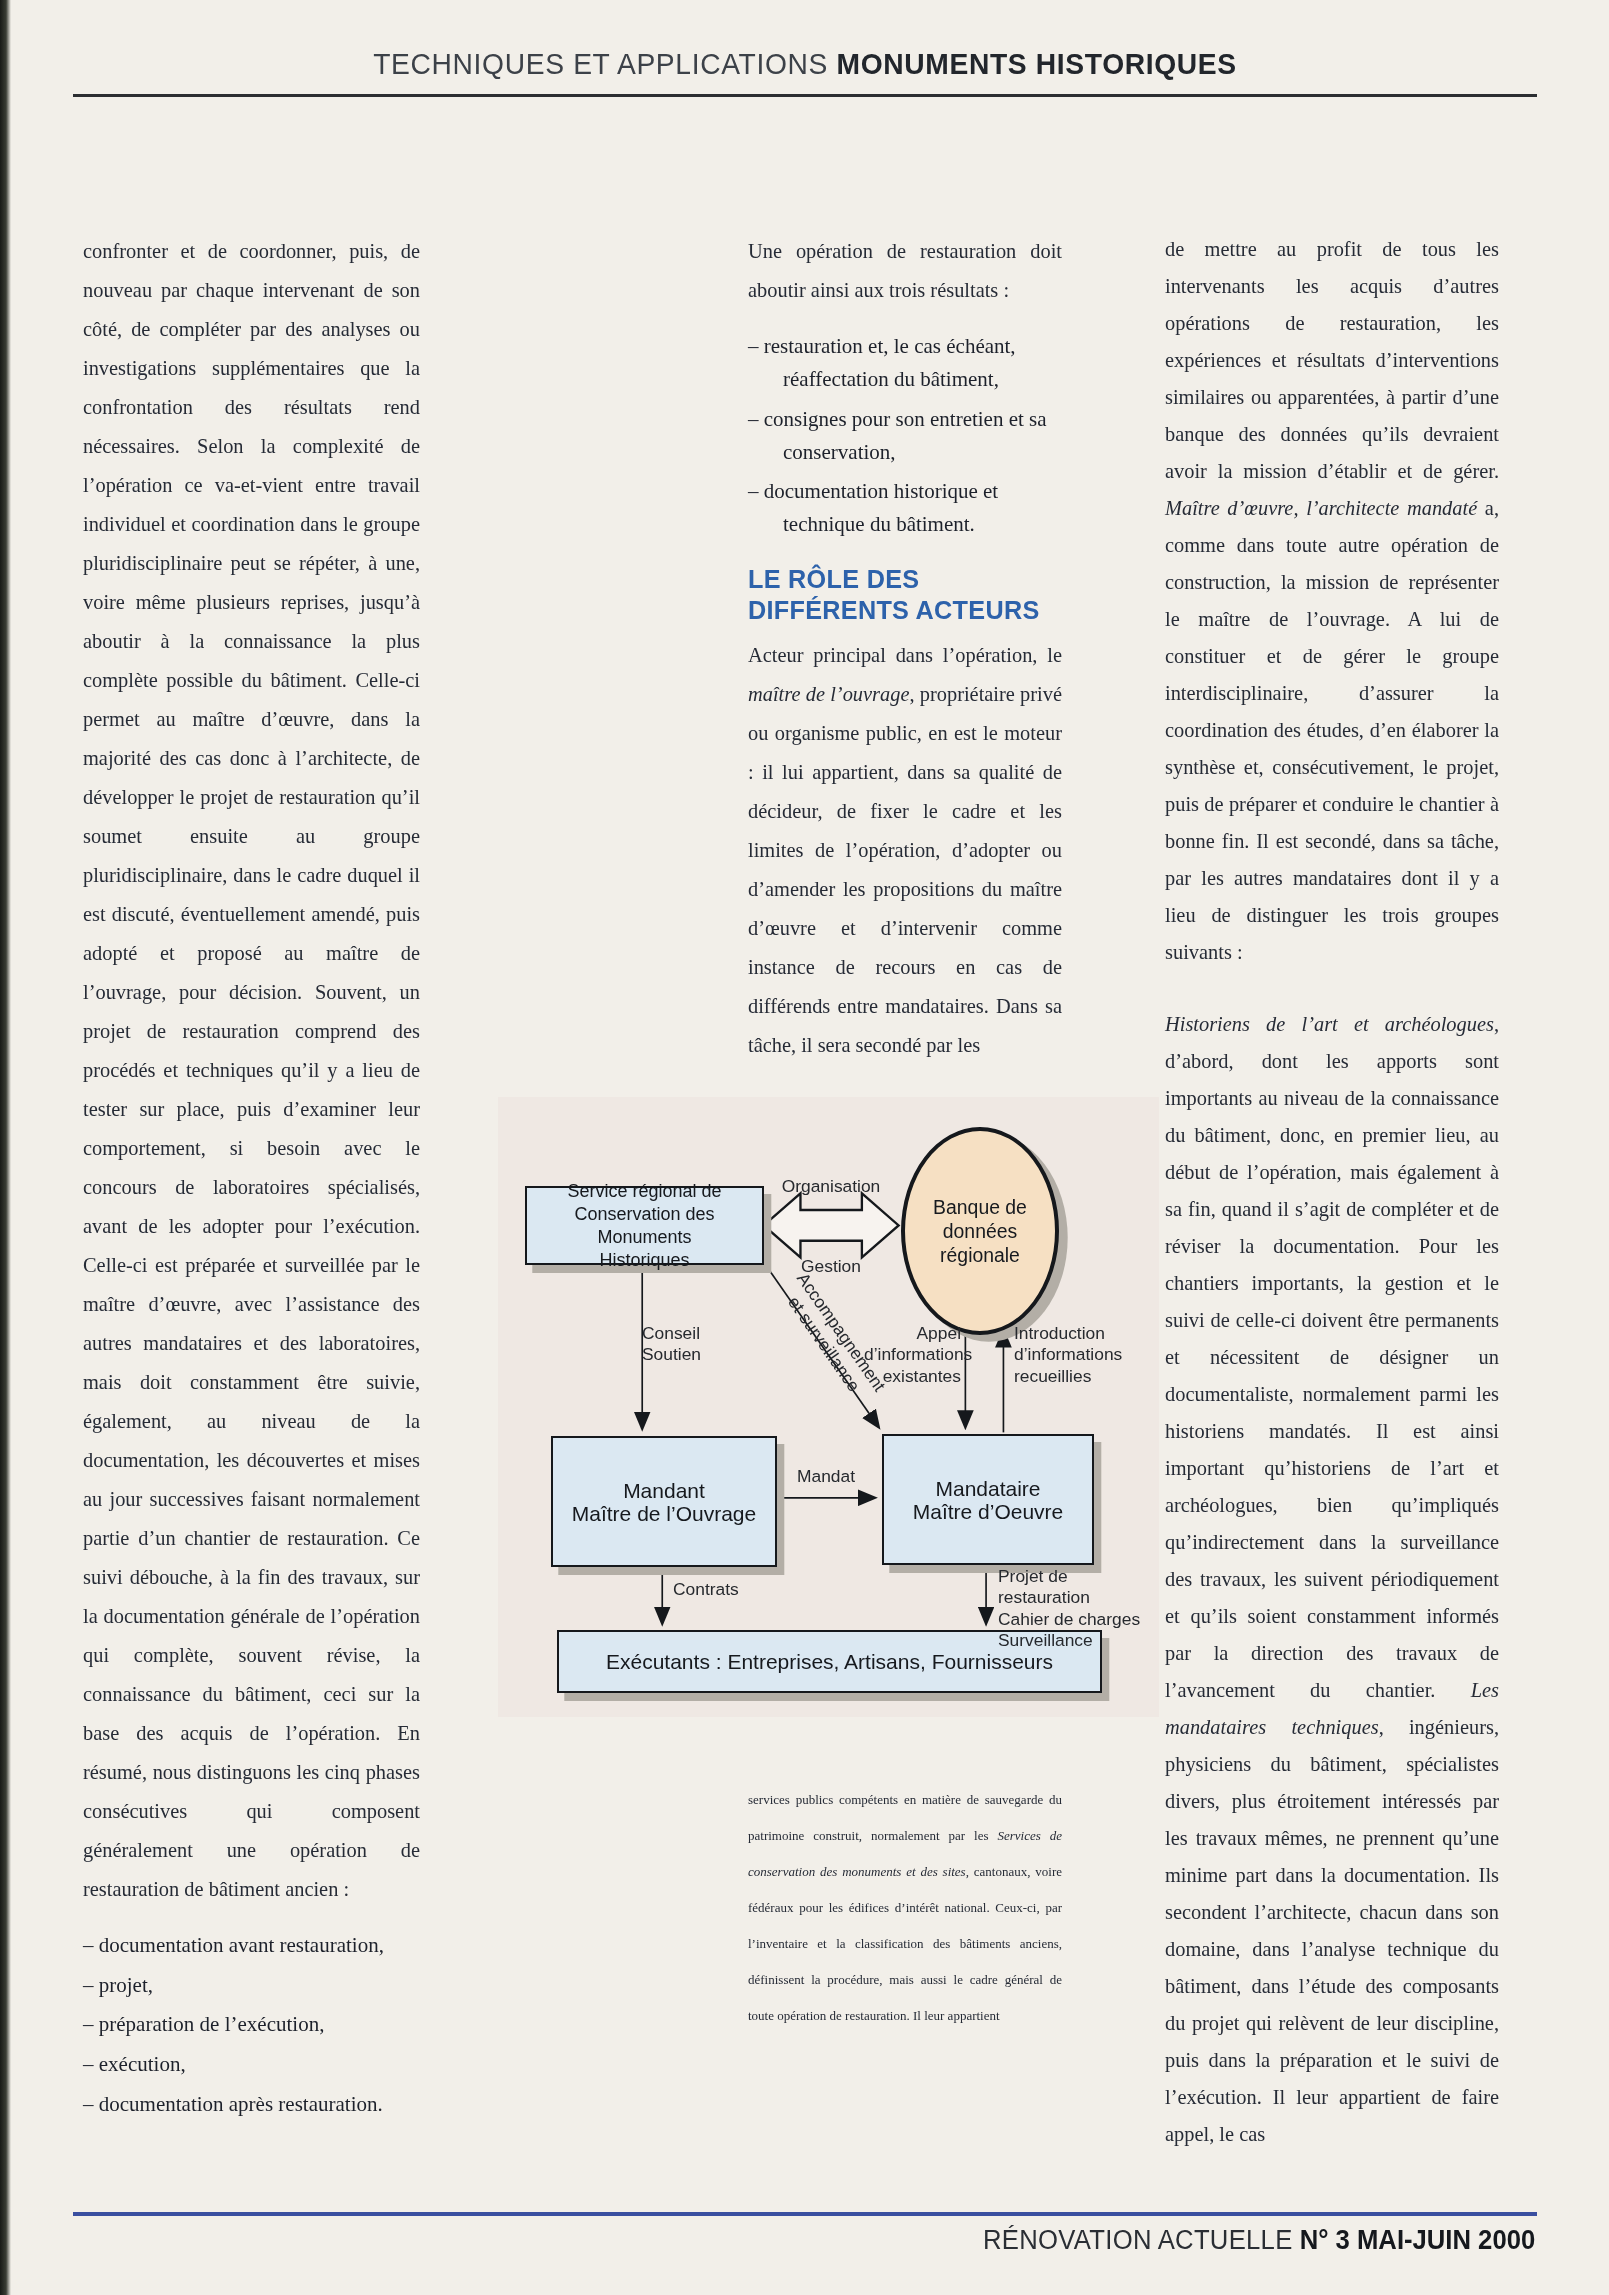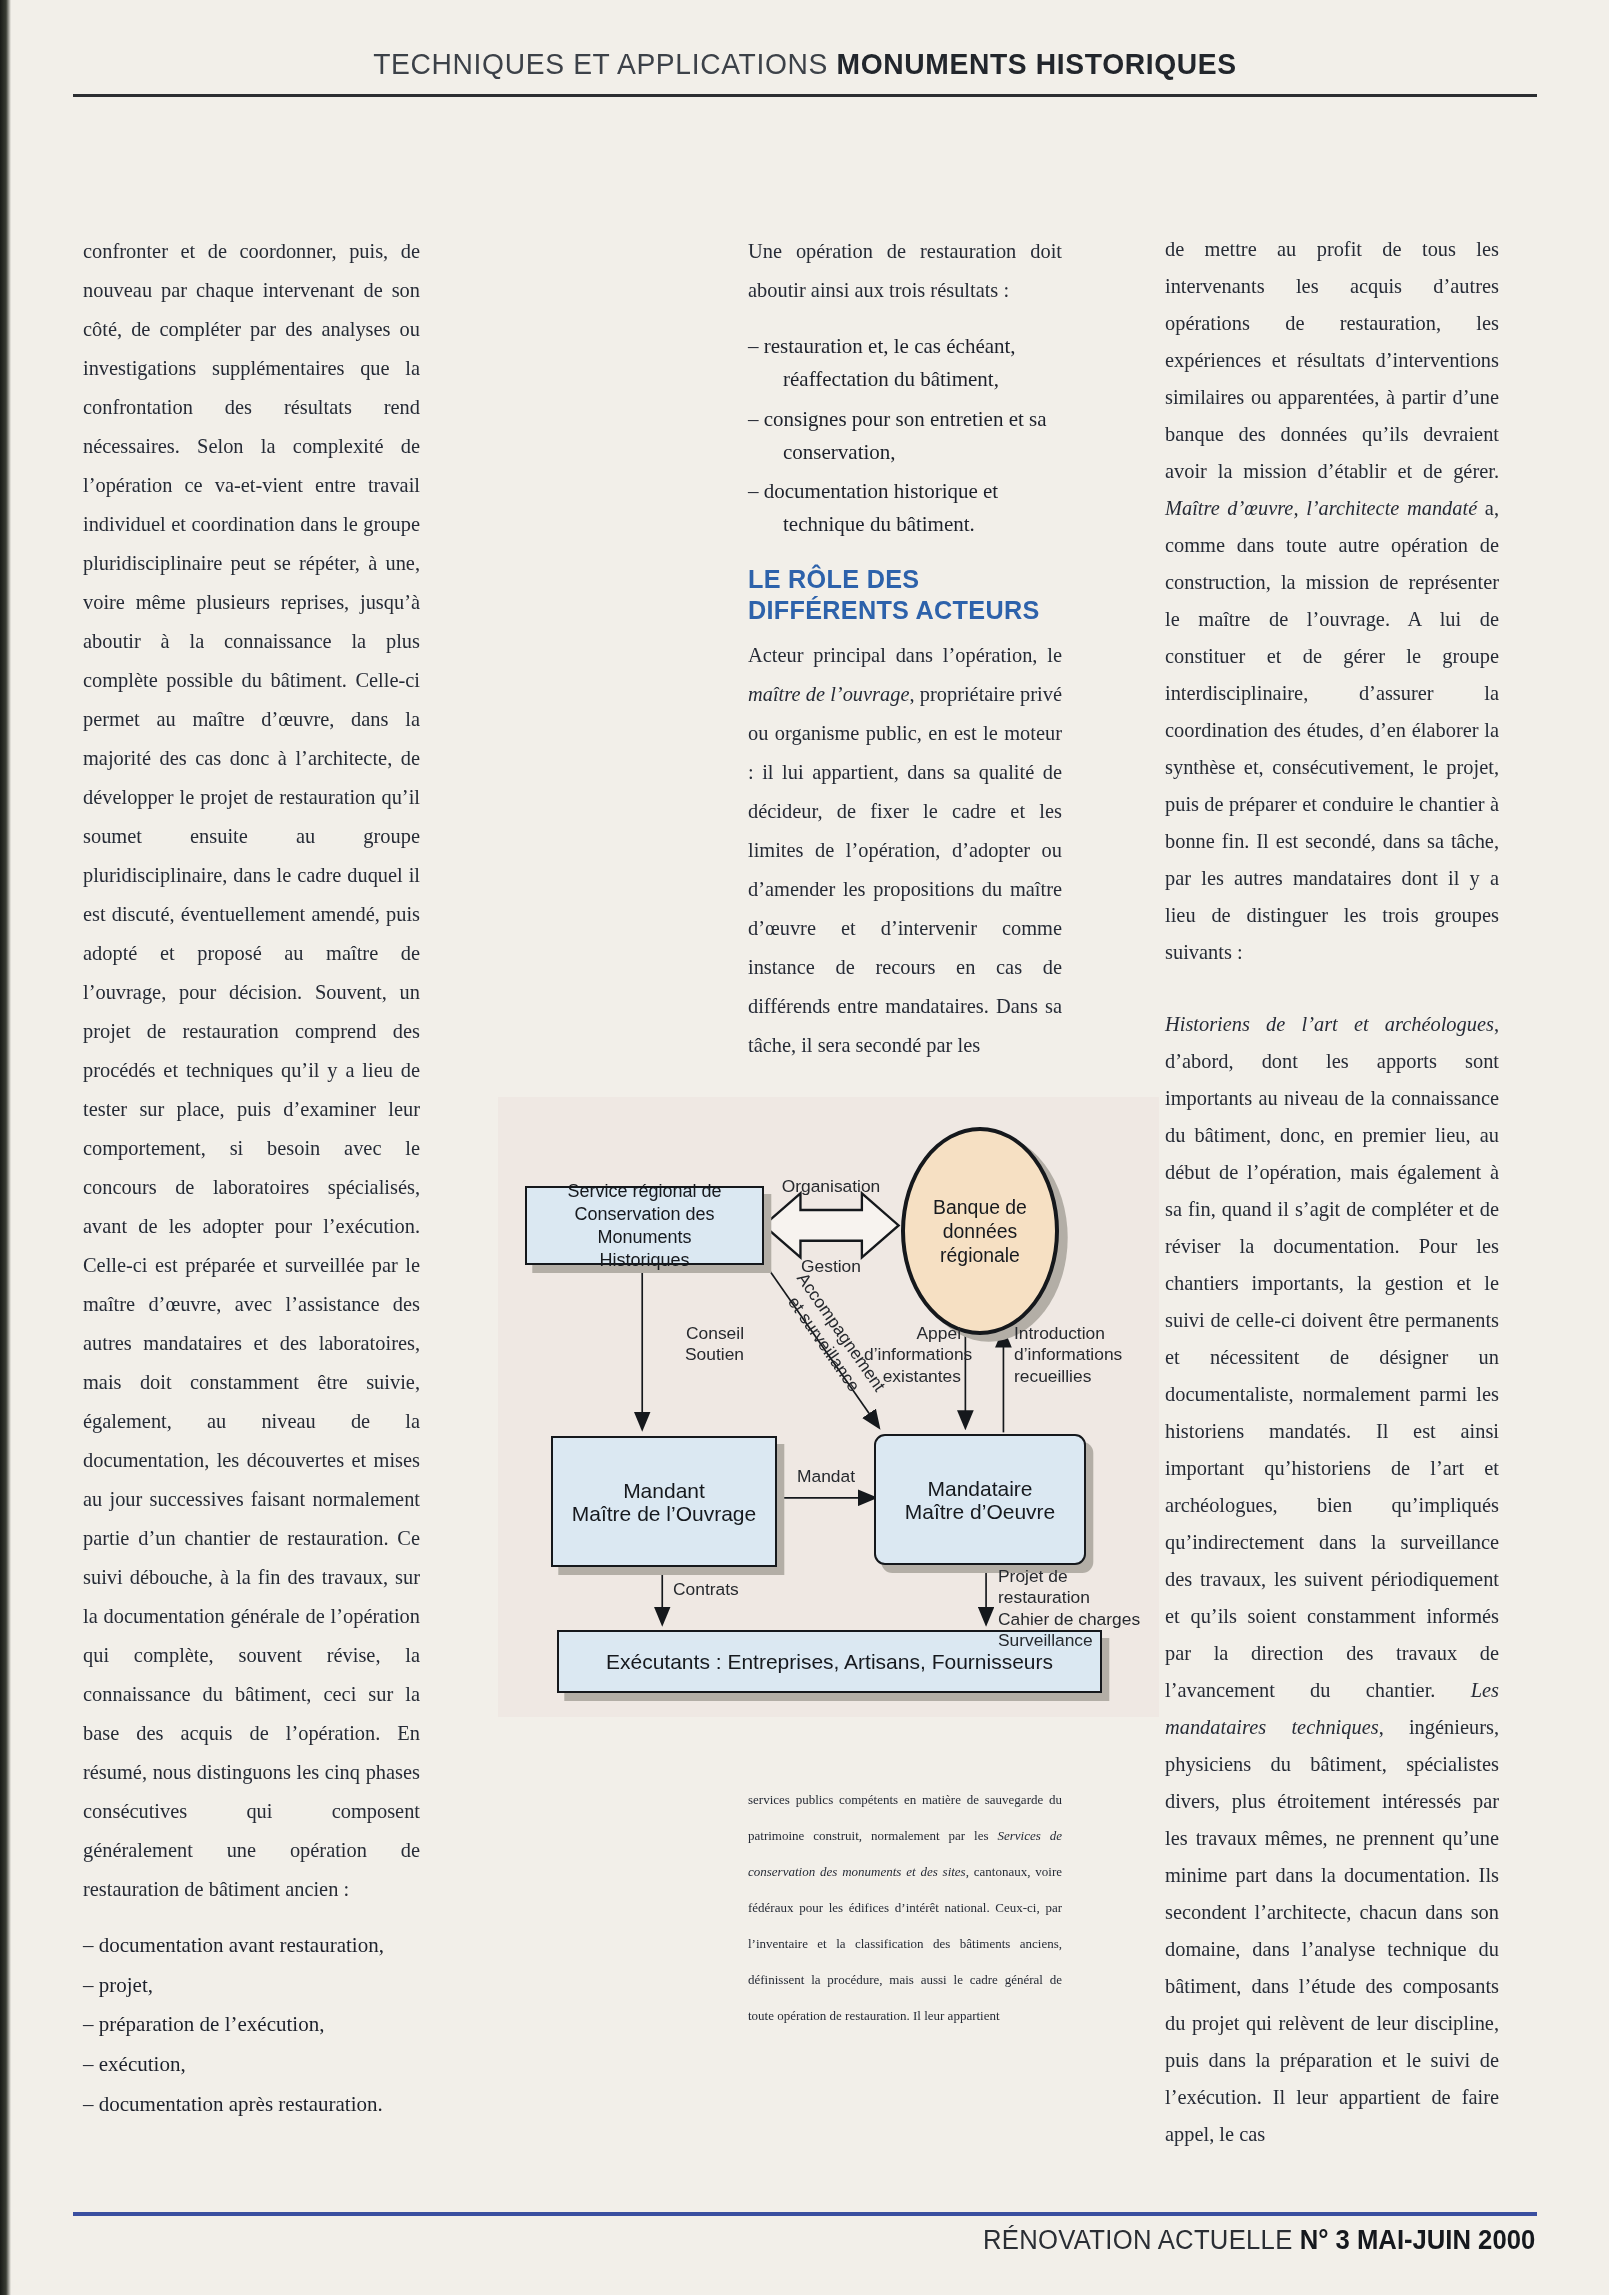--- a/index.html
+++ b/index.html
@@ -50,36 +50,36 @@
   .figure{position:absolute; left:498px; top:1097px; width:661px; height:620px; background:#efe8e3;}
   .figure svg{position:absolute; left:0; top:0; z-index:1;}
   .nbox{
     position:absolute; z-index:2; background:#dbe8f2; border:2.7px solid #15181c;
     box-shadow:7.3px 8px 0 #b3aea6; display:flex; align-items:center; justify-content:center;
     text-align:center; font-family:"Liberation Sans", sans-serif; font-size:21px; line-height:23px;
     color:#16191e; white-space:pre-line;
   }
   .nbox.service{left:27px; top:89px; width:235px; height:75px; border-width:2px; font-size:18px;}
   .nbox.mandant{left:53px; top:339px; width:222px; height:127px;}
-  .nbox.mandataire{left:376px; top:337px; width:208px; height:127px;border-radius:11px;}
+  .nbox.mandataire{left:384px; top:337px; width:208px; height:127px;}
   .nbox.executants{left:59px; top:533px; width:541px; height:59px;}
   .ellipse{
     position:absolute; z-index:2; left:403px; top:30px; width:150px; height:200px;
     background:#f6e0c3; border:4px solid #15181c; border-radius:50%;
     box-shadow:8.7px 6.7px 0 #b3aea6; display:flex; align-items:center; justify-content:center;
     text-align:center; font-family:"Liberation Sans", sans-serif; font-weight:400;
     font-size:19.4px; line-height:24px; color:#16191e; white-space:pre-line;
   }
   .flabel{
     position:absolute; z-index:2; font-family:"Liberation Sans", sans-serif;
     font-size:17.4px; line-height:21.4px; color:#26292e; white-space:pre-line;
   }
   .fl-org{left:266px; top:79px; width:134px; text-align:center;}
   .fl-gestion{left:266px; top:159px; width:134px; text-align:center;}
-  .fl-conseil{left:144px; top:226px; width:94px; text-align:right;padding-left:8px;}
+  .fl-conseil{left:144px; top:226px; width:94px; text-align:left;}
   .fl-accomp{left:234px; top:220px; width:200px; text-align:center; transform:rotate(55deg);}
   .fl-appel{left:366px; top:226px; width:97px; text-align:right;}
   .fl-intro{left:516px; top:226px; width:110px; text-align:left;}
   .fl-mandat{left:281px; top:369px; width:94px; text-align:center;}
   .fl-contrats{left:175px; top:482px; width:107px; text-align:left;}
   .fl-projet{left:500px; top:469px; width:160px; text-align:left;}
 </style>
 </head>
 <body>
 

